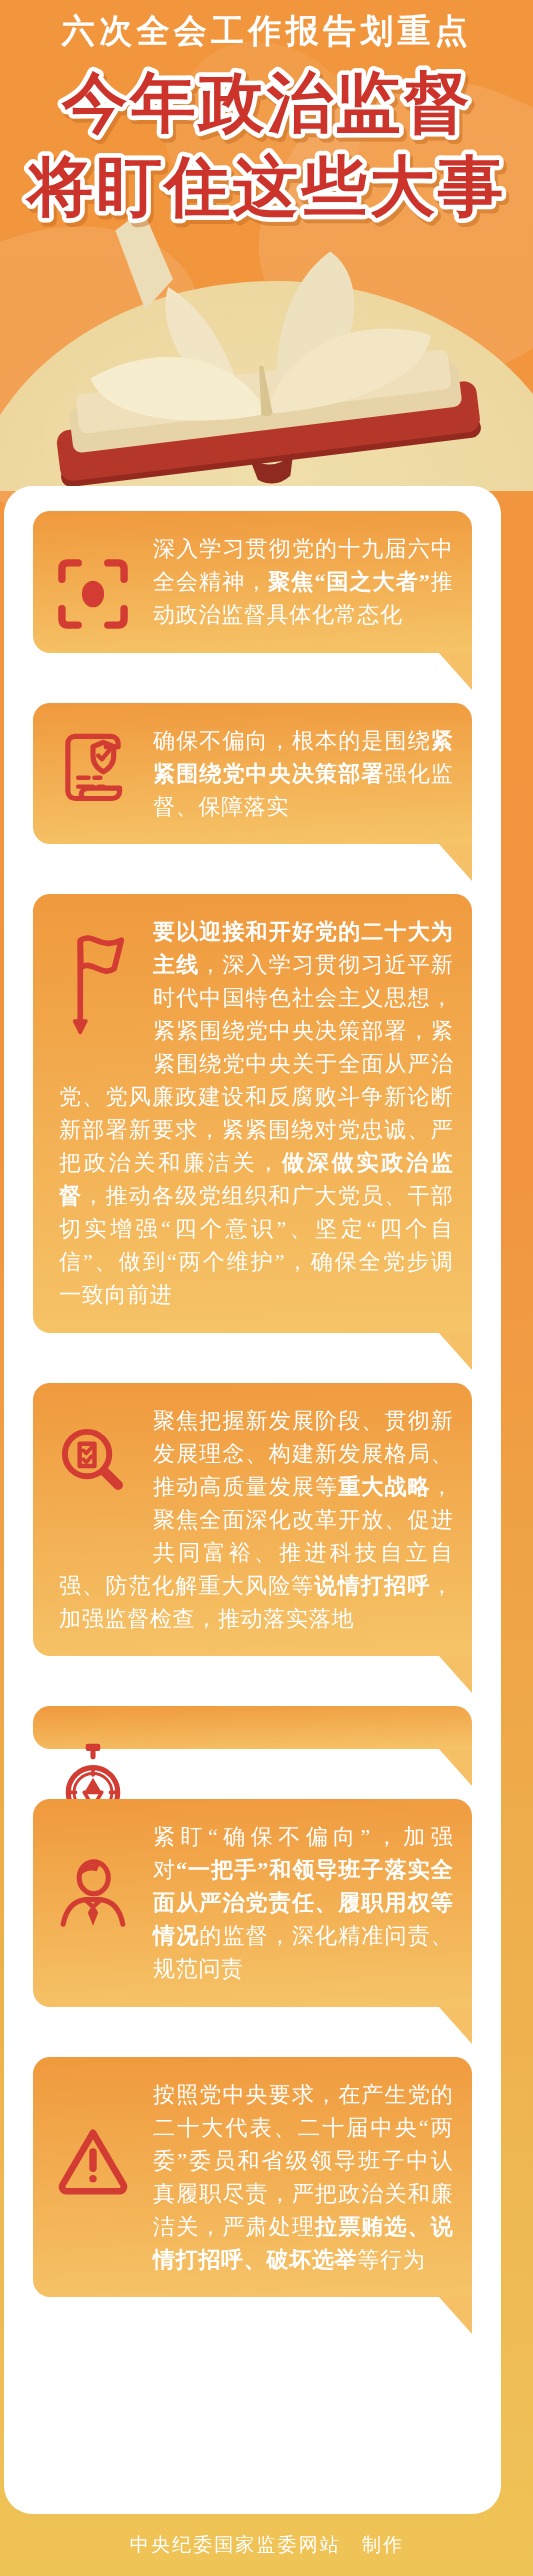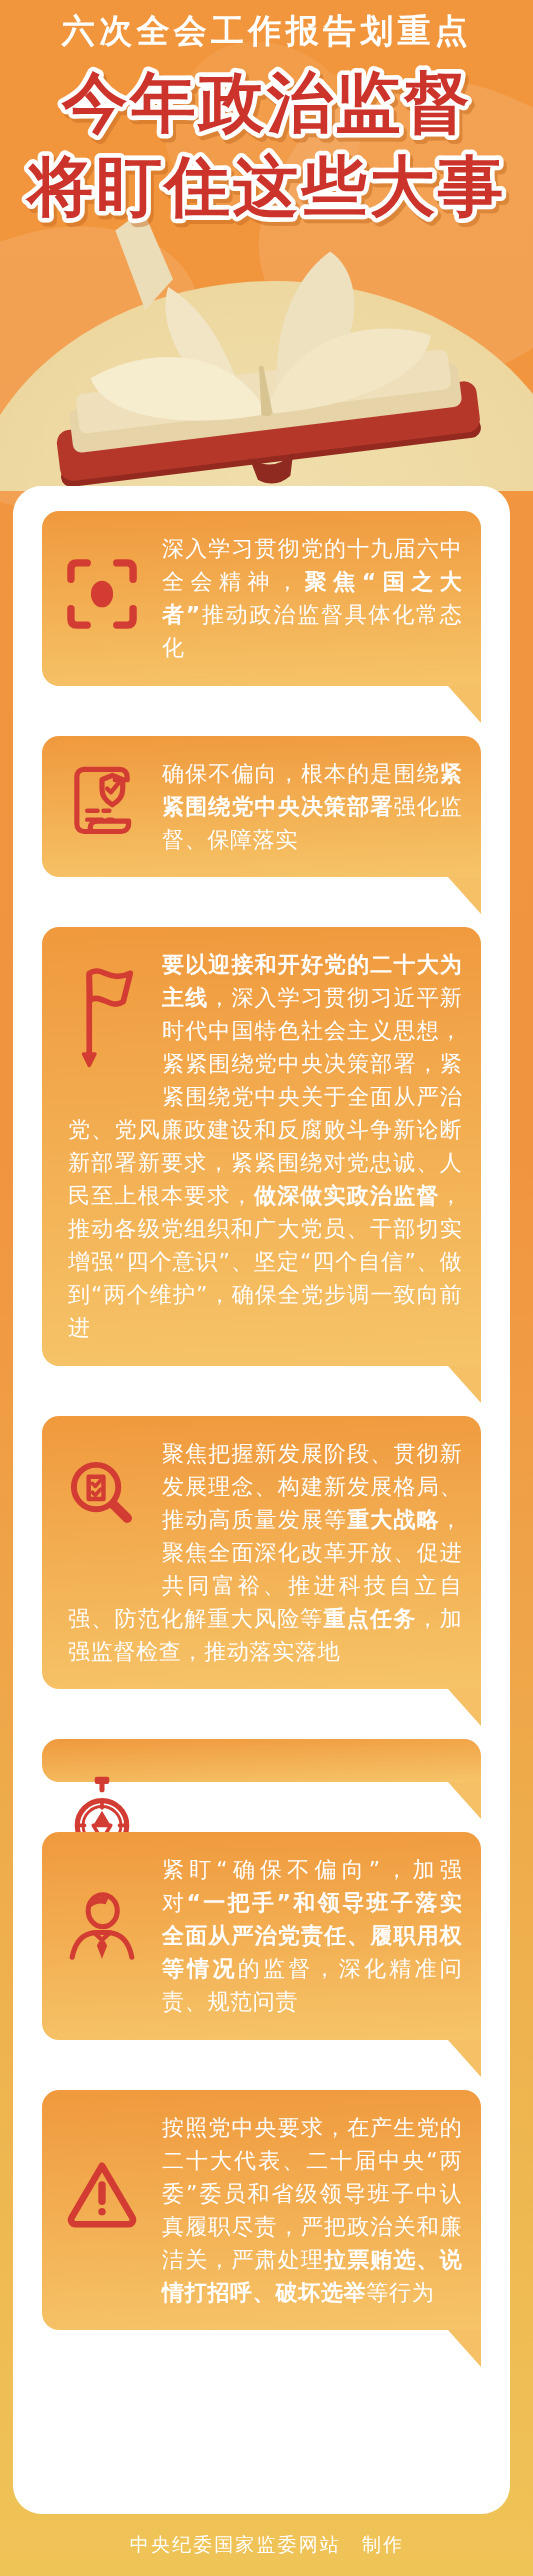--- a/index.html
+++ b/index.html
@@ -33,24 +33,25 @@
   }
   .title-svg text{
     font-family:"DejaVu Sans","Liberation Sans",sans-serif;
     font-size:92px; font-weight:bold; letter-spacing:4px;
     fill:#CB332B; stroke:#FFFFFF; stroke-width:13px;
     paint-order:stroke; stroke-linejoin:round;
   }
   .book-svg{ position:absolute; left:0; top:192px; z-index:1; }
 
   .panel{
-    position:absolute; z-index:4; left:13px; top:486px;
+    position:absolute; z-index:4; left:4px; top:486px;
     width:497px; height:2028px;
     background:#FFFFFF; border-radius:28.5px;
     padding:25px 29px 0 29px;
+    font-family:Liberation Serif, serif;
   }
   .card{
     position:relative;
     border-radius:17px 17px 0 17px;
     background:linear-gradient(178deg,#F0993D 0%,#F6C468 100%);
     padding:21.3px 18.5px 21.3px 26px;
     margin-bottom:50px;
   }
   .card:last-child{ margin-bottom:8px; }
   .card::after{
@@ -149,34 +150,34 @@
     </article>
 
     <article class="card" style="--ind:134px; --itop:36px">
       <div class="icon-wrap">
         <svg width="68" height="107" viewBox="0 0 96 150" stroke-width="8">
           <path d="M30,16 V126"></path>
           <path d="M30,14 C48,2 58,28 88,14 L78,54 C60,66 48,42 31,52 Z"></path>
           <path d="M22,128 L38,128 L30,144 Z" fill="#D23C32" stroke-width="5"></path>
         </svg>
       </div>
-      <div class="card-text"><b>要以迎接和开好党的二十大为主线</b><span>，深入学习贯彻习近平新时代中国特色社会主义思想，紧紧围绕党中央决策部署，紧紧围绕党中央关于全面从严治党、党风廉政建设和反腐败斗争新论断新部署新要求，紧紧围绕对党忠诚、人民至上根本要求，</span><b>做深做实政治监督</b><span>，推动各级党组织和广大党员、干部切实增强“四个意识”、坚定“四个自信”、做到“两个维护”，确保全党步调一致向前进</span></div>
+      <div class="card-text"><b>要以迎接和开好党的二十大为主线</b><span>，深入学习贯彻习近平新时代中国特色社会主义思想，紧紧围绕党中央决策部署，紧紧围绕党中央关于全面从严治党、党风廉政建设和反腐败斗争新论断新部署新要求，紧紧围绕对党忠诚、严把政治关和廉洁关，</span><b>做深做实政治监督</b><span>，推动各级党组织和广大党员、干部切实增强“四个意识”、坚定“四个自信”、做到“两个维护”，确保全党步调一致向前进</span></div>
     </article>
 
     <article class="card" style="--ind:134px; --itop:40px">
       <div class="icon-wrap">
         <svg width="74" height="74" viewBox="0 0 100 100" stroke-width="8">
           <circle cx="42" cy="42" r="30"></circle>
           <path d="M32,28 h20 v30 h-20 z" stroke-width="6"></path>
           <path d="M37,37 l4,4 7,-8" stroke-width="5"></path>
           <path d="M37,49 l4,4 7,-8" stroke-width="5"></path>
           <path d="M66,66 L84,84" stroke-width="13"></path>
         </svg>
       </div>
-      <div class="card-text"><span>聚焦把握新发展阶段、贯彻新发展理念、构建新发展格局、推动高质量发展等</span><b>重大战略</b><span>，聚焦全面深化改革开放、促进共同富裕、推进科技自立自强、防范化解重大风险等</span><b>重点任务</b><span>，加强监督检查，推动落实落地</span></div>
+      <div class="card-text"><span>聚焦把握新发展阶段、贯彻新发展理念、构建新发展格局、推动高质量发展等</span><b>重大战略</b><span>，聚焦全面深化改革开放、促进共同富裕、推进科技自立自强、防范化解重大风险等</span><b>说情打招呼</b><span>，加强监督检查，推动落实落地</span></div>
     </article>
 
     <article class="card" style="--ind:134px; --itop:34px">
       <div class="icon-wrap">
         <svg width="74" height="91" viewBox="0 0 100 125" stroke-width="7">
           <rect x="40" y="5" width="20" height="10" rx="3" fill="#D23C32" stroke="none"></rect>
           <path d="M50,15 v8"></path>
           <circle cx="50" cy="72" r="34"></circle>
           <circle cx="50" cy="72" r="26" stroke-width="4"></circle>
           <path d="M50,42 v6 M50,102 v-6 M20,72 h6 M80,72 h-6" stroke-width="5"></path>

